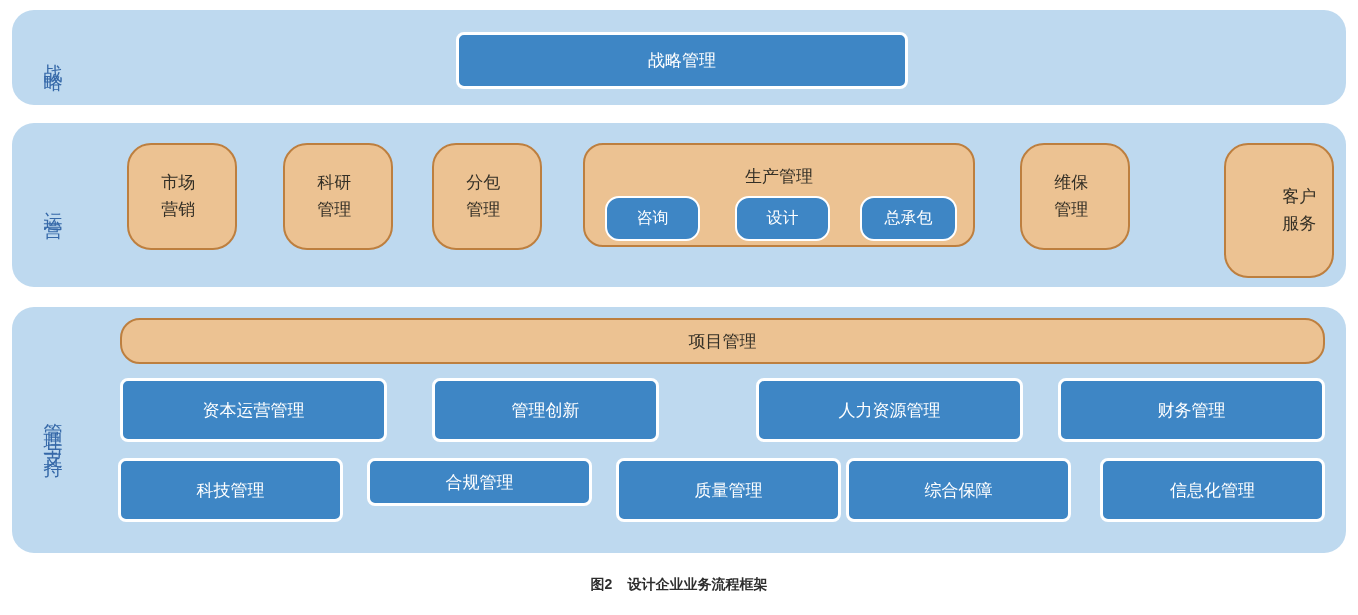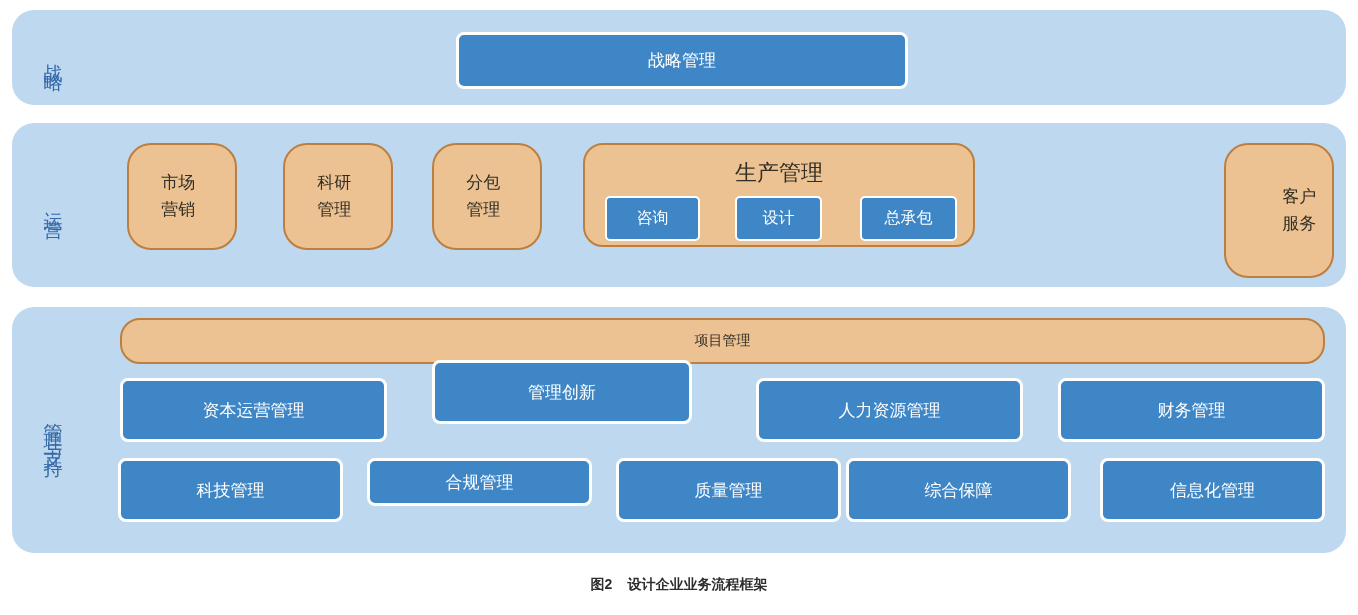--- a/index.html
+++ b/index.html
@@ -40,21 +40,21 @@
   .bluebox{
     position:absolute;
     background:var(--blue-fill,#3e86c5);
     border:3px solid #ffffff;
     border-radius:8px;
     color:#ffffff;
     font-size:17px;
     display:flex;align-items:center;justify-content:center;
     text-align:center;
   }
-  .bluebox.small{border-radius:5px;border-width:2.5px;font-size:16px;}
+  .bluebox.small{border-radius:14px;border-width:2.5px;font-size:16px;}
   .orangebox{
     position:absolute;
     background:var(--orange-fill,#ecc292);
     border:2px solid var(--orange-border,#bd7f3f);
     border-radius:24px;
     color:var(--dark-text,#332f26);
     font-size:17px;
     display:flex;align-items:center;justify-content:center;
     line-height:1.55;
   }
@@ -65,30 +65,30 @@
   }
   .production{
     position:absolute;
     background:var(--orange-fill,#ecc292);
     border:2px solid var(--orange-border,#bd7f3f);
     border-radius:20px;
     color:var(--dark-text,#332f26);
   }
   .production-title{
     text-align:center;
-    font-size:22px;
-    padding-top:13px;
+    font-size:17px;
+    padding-top:20px;
   }
   .orangebar{
     position:absolute;
     background:var(--orange-fill,#ecc292);
     border:2px solid var(--orange-border,#bd7f3f);
     border-radius:20px;
     color:var(--dark-text,#332f26);
-    font-size:14px;
+    font-size:17px;
     display:flex;align-items:center;justify-content:center;
   }
   .caption{
     position:absolute;
     left:0;top:576px;width:100%;
     display:flex;justify-content:center;align-items:baseline;gap:15px;
     color:var(--caption-text,#2e2e2e);
     font-size:14px;
     font-weight:600;
   }
@@ -112,36 +112,39 @@
     <div class="orangebox" style="left:271px;top:20px;width:110px;height:107px;">
       <span class="wrap2">科研管理</span>
     </div>
     <div class="orangebox" style="left:420px;top:20px;width:110px;height:107px;">
       <span class="wrap2">分包管理</span>
     </div>
 
     <div class="production" style="left:571px;top:20px;width:392px;height:104px;">
       <div class="production-title">生产管理</div>
       <div class="bluebox small" style="left:20px;top:51px;width:95px;height:45px;">咨询</div>
-      <div class="bluebox small" style="left:150px;top:51px;width:87px;height:45px;">设计</div>
+      <div class="bluebox small" style="left:150px;top:51px;width:95px;height:45px;">设计</div>
       <div class="bluebox small" style="left:275px;top:51px;width:97px;height:45px;">总承包</div>
     </div>
 
+    <div class="orangebox" style="left:1008px;top:20px;width:110px;height:107px;">
+      <span class="wrap2">维保管理</span>
+    </div>
     <div class="orangebox" style="left:1212px;top:20px;width:110px;height:135px;padding-left:48px;">
       <span class="wrap2">客户服务</span>
     </div>
   </section>
 
   <section class="band" style="top:307px;height:246px;">
     <div class="band-label">管理与支持</div>
 
     <div class="orangebar" style="left:108px;top:11px;width:1205px;height:46px;">项目管理</div>
 
     <div class="bluebox" style="left:108px;top:71px;width:267px;height:64px;">资本运营管理</div>
-    <div class="bluebox" style="left:420px;top:53px;width:260px;height:64px;text-align:center;">管理创新</div>
+    <div class="bluebox" style="left:420px;top:71px;width:227px;height:64px;text-align:center;">管理创新</div>
     <div class="bluebox" style="left:744px;top:71px;width:267px;height:64px;">人力资源管理</div>
     <div class="bluebox" style="left:1046px;top:71px;width:267px;height:64px;">财务管理</div>
 
     <div class="bluebox" style="left:106px;top:151px;width:225px;height:64px;">科技管理</div>
     <div class="bluebox" style="left:355px;top:151px;width:225px;height:48px;">合规管理</div>
     <div class="bluebox" style="left:604px;top:151px;width:225px;height:64px;">质量管理</div>
     <div class="bluebox" style="left:834px;top:151px;width:225px;height:64px;">综合保障</div>
     <div class="bluebox" style="left:1088px;top:151px;width:225px;height:64px;">信息化管理</div>
   </section>
 

